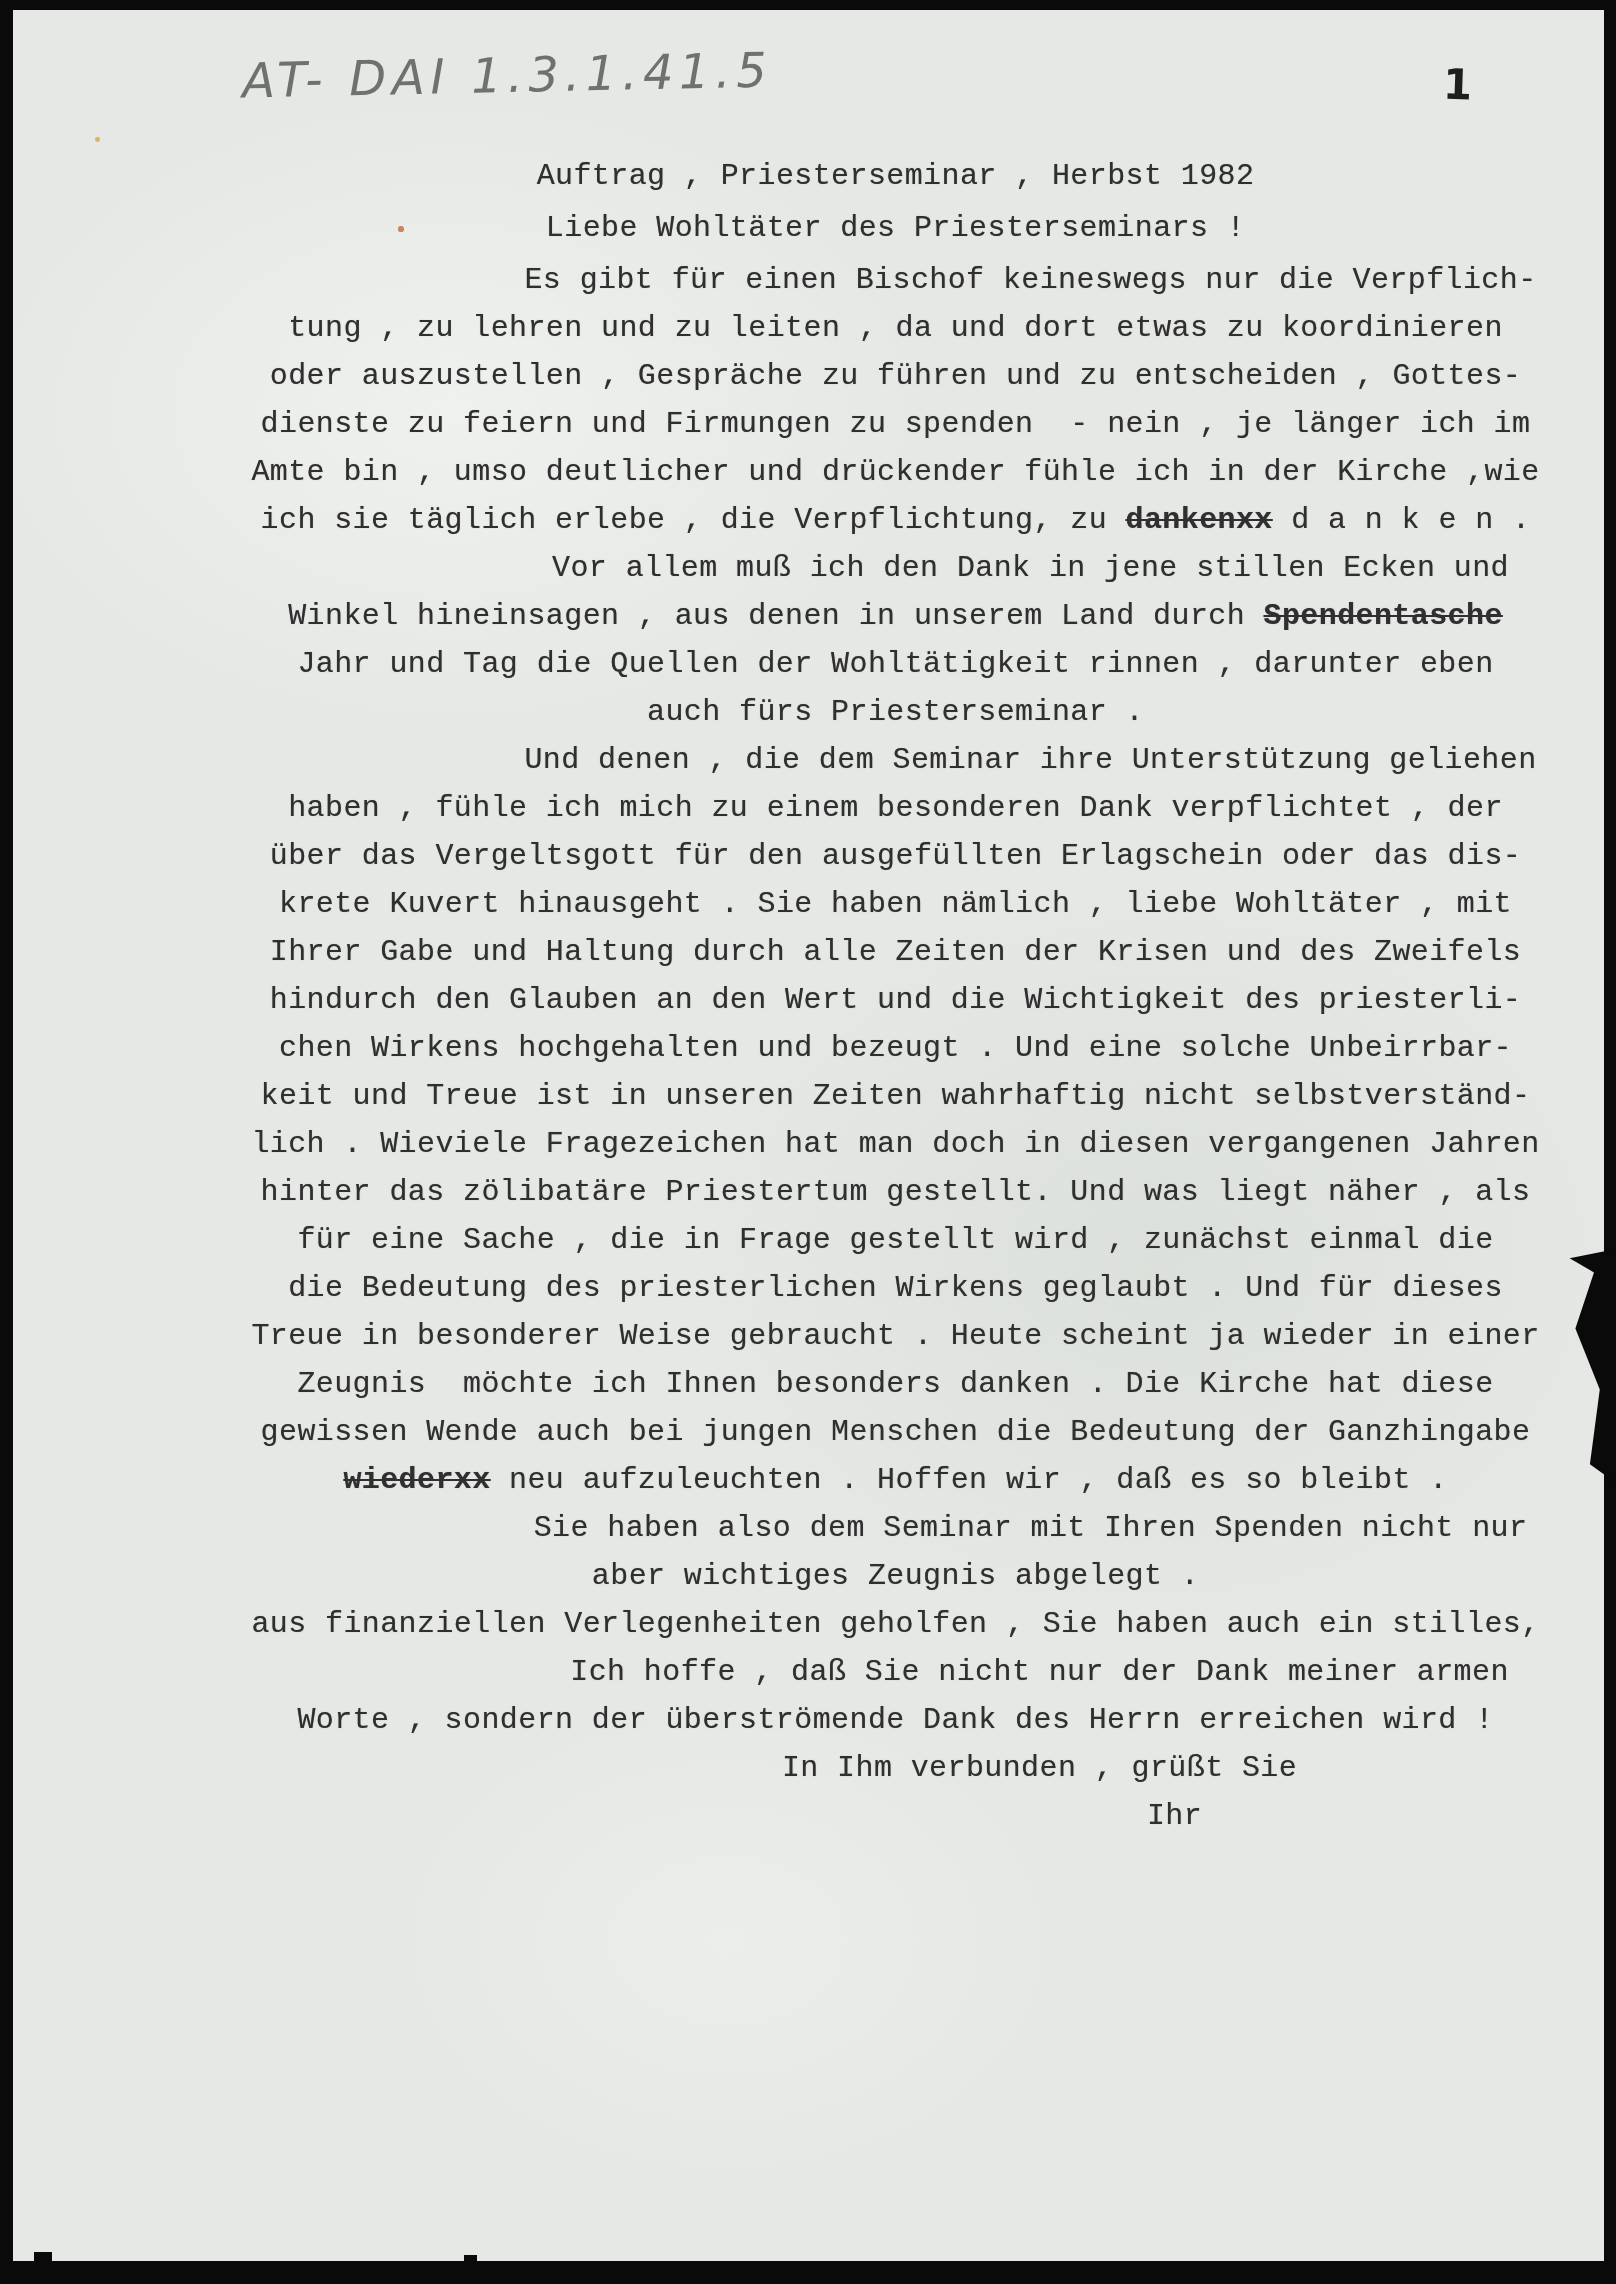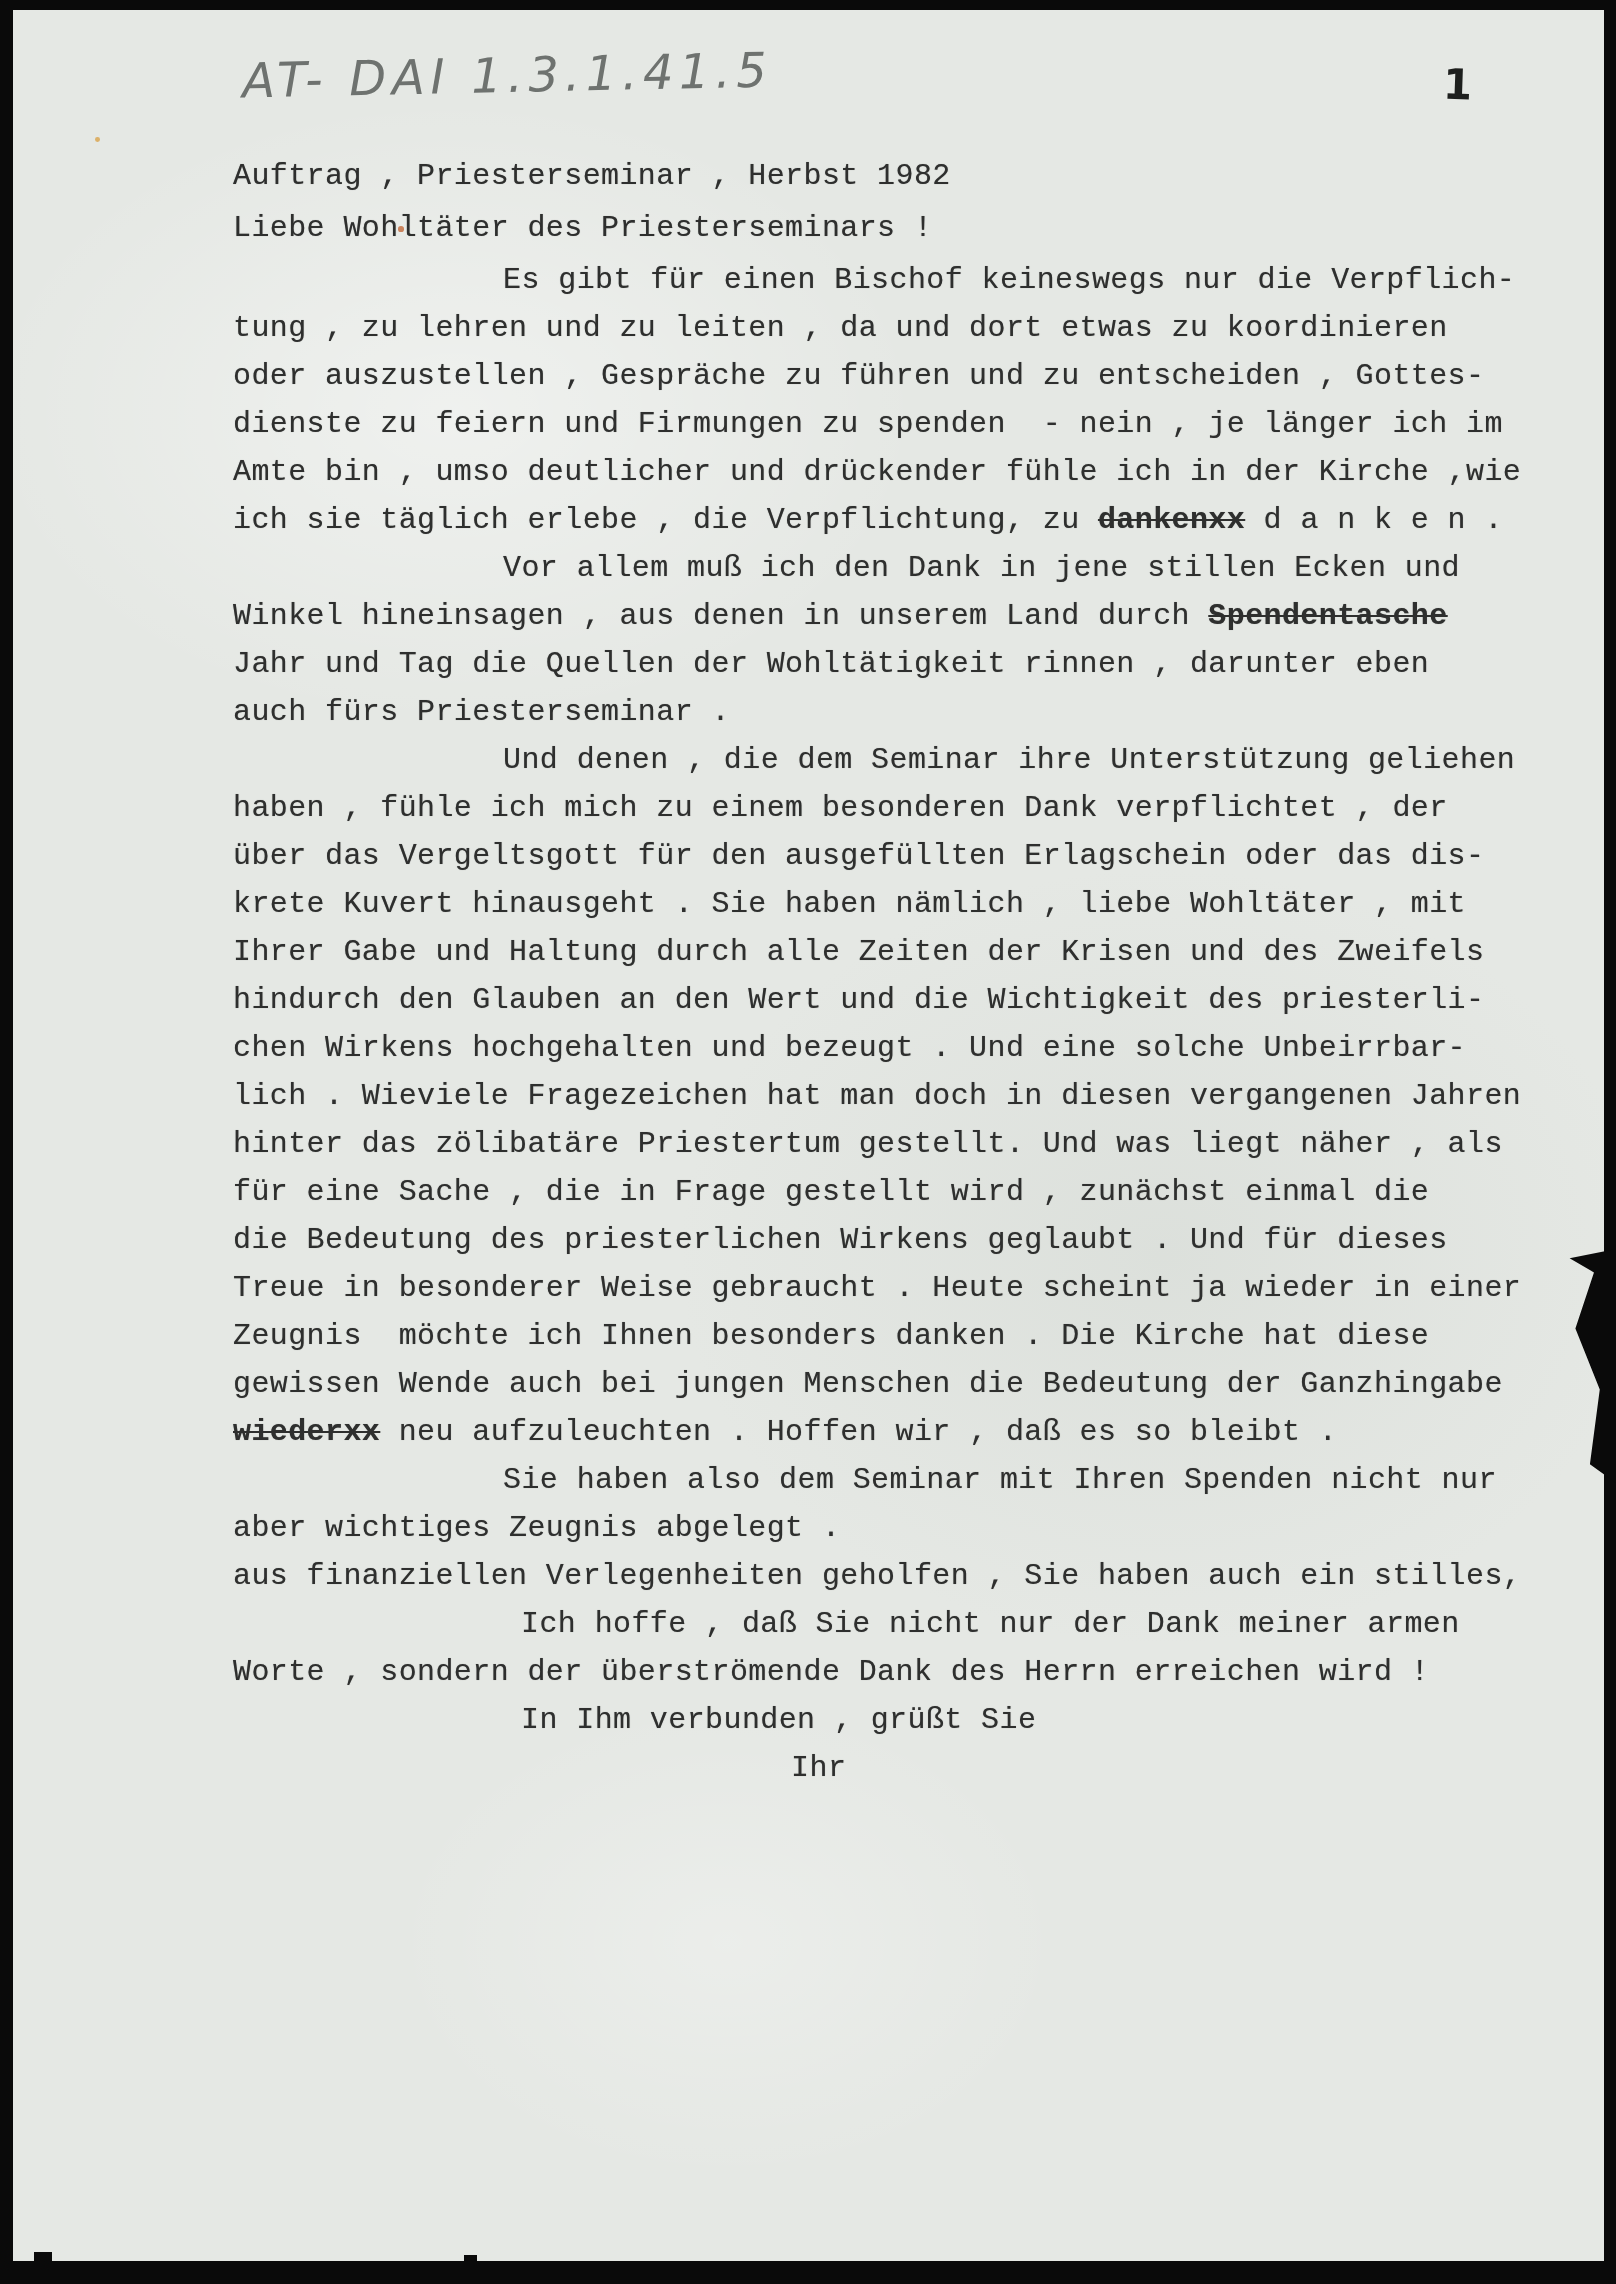--- a/index.html
+++ b/index.html
@@ -56,20 +56,21 @@
   
   .typed{
     position:absolute;
     left:233px;top:152px;
     width:1325px;
     font-size:30px;
     line-height:48px;
     letter-spacing:0.4px;
     color:#2e2f2e;
     text-shadow:0 0 0.8px rgba(43,43,43,0.45);
+    text-align:center;
   }
   .line{white-space:pre;}
   .gap{margin-top:4px;}
   .ind{padding-left:15ch;}
   .ind2{padding-left:16ch;}
   .ind3{padding-left:31ch;}
   .struck{
     font-weight:bold;
     text-decoration:line-through;
     text-decoration-thickness:2.4px;
@@ -102,20 +103,21 @@
     <div class="line"><span>Winkel hineinsagen , aus denen in unserem Land durch </span><span class="struck">Spendentasche</span><span></span></div>
     <div class="line">Jahr und Tag die Quellen der Wohltätigkeit rinnen , darunter eben</div>
     <div class="line">auch fürs Priesterseminar .</div>
     <div class="line ind">Und denen , die dem Seminar ihre Unterstützung geliehen</div>
     <div class="line">haben , fühle ich mich zu einem besonderen Dank verpflichtet , der</div>
     <div class="line">über das Vergeltsgott für den ausgefüllten Erlagschein oder das dis-</div>
     <div class="line">krete Kuvert hinausgeht . Sie haben nämlich , liebe Wohltäter , mit</div>
     <div class="line">Ihrer Gabe und Haltung durch alle Zeiten der Krisen und des Zweifels</div>
     <div class="line">hindurch den Glauben an den Wert und die Wichtigkeit des priesterli-</div>
     <div class="line">chen Wirkens hochgehalten und bezeugt . Und eine solche Unbeirrbar-</div>
+    <div class="line">keit und Treue ist in unseren Zeiten wahrhaftig nicht selbstverständ-</div>
     <div class="line">lich . Wieviele Fragezeichen hat man doch in diesen vergangenen Jahren</div>
     <div class="line">hinter das zölibatäre Priestertum gestellt. Und was liegt näher , als</div>
     <div class="line">für eine Sache , die in Frage gestellt wird , zunächst einmal die</div>
     <div class="line">die Bedeutung des priesterlichen Wirkens geglaubt . Und für dieses</div>
     <div class="line">Treue in besonderer Weise gebraucht . Heute scheint ja wieder in einer</div>
     <div class="line">Zeugnis  möchte ich Ihnen besonders danken . Die Kirche hat diese</div>
     <div class="line">gewissen Wende auch bei jungen Menschen die Bedeutung der Ganzhingabe</div>
     <div class="line"><span class="struck">wiederxx</span><span> neu aufzuleuchten . Hoffen wir , daß es so bleibt .</span></div>
     <div class="line ind">Sie haben also dem Seminar mit Ihren Spenden nicht nur</div>
     <div class="line">aber wichtiges Zeugnis abgelegt .</div>

